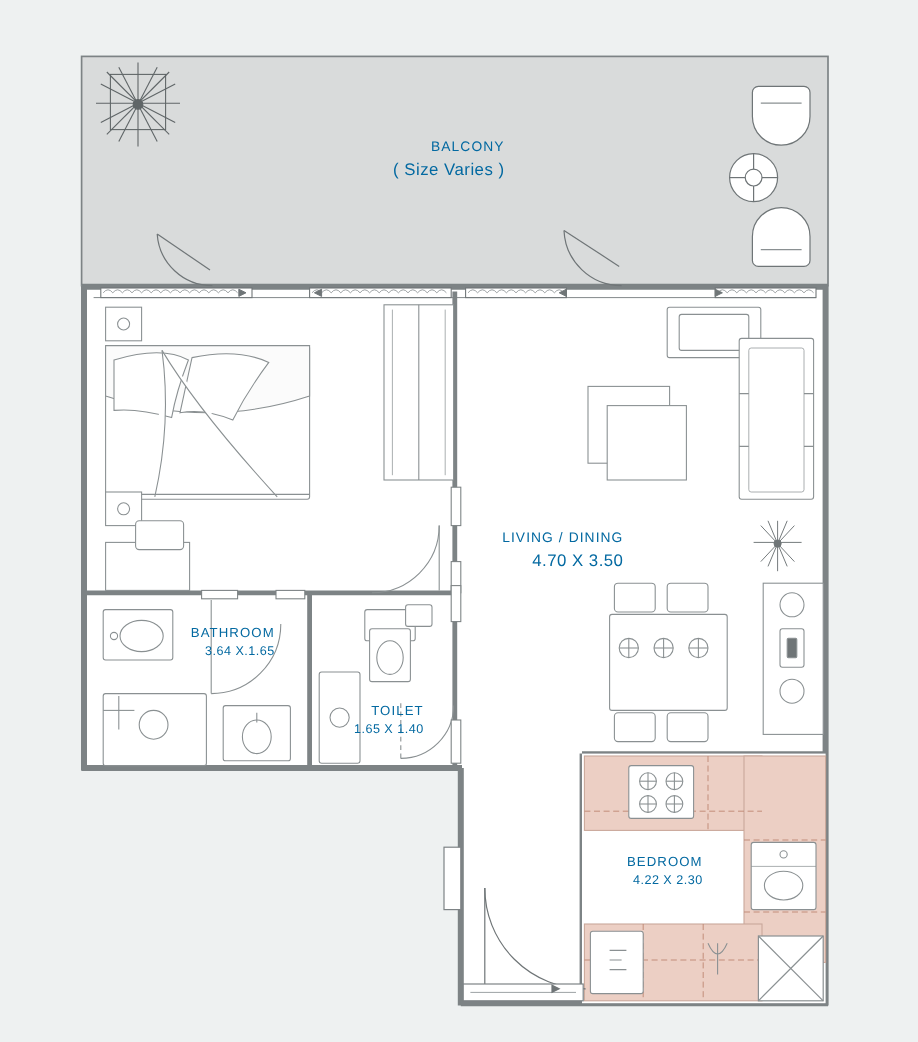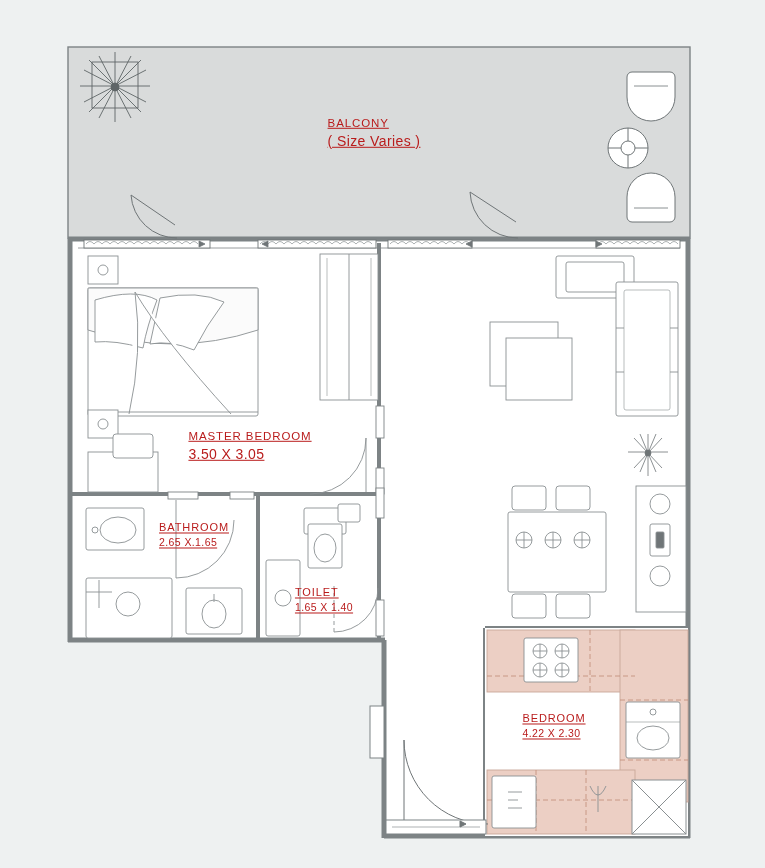--- a/index.html
+++ b/index.html
@@ -13,27 +13,26 @@
     font-family: "Liberation Sans", sans-serif;
     position: relative;
     overflow: hidden;
   }
   #plan-root {
     position: absolute;
     inset: 0;
   }
   .label {
     position: absolute;
-    text-align: left;
-    color: #b91c1c;
+    text-align: right;
+    color: #0369a1;
     letter-spacing: 0.5px;
     line-height: 1.35;
     white-space: nowrap;
     pointer-events: none;
-    text-decoration: underline;
   }
   .label .name {
     display: block;
     font-size: 11.5px;
     letter-spacing: 0.9px;
   }
   .label .dims {
     display: block;
     font-size: 14px;
     letter-spacing: 0.4px;
@@ -340,29 +339,29 @@
       <rect x="370" y="706" width="14" height="52" fill="#ffffff" stroke="#7d8385"></rect>
     </g>
 
   </svg>
 
   <div class="label" style="left:374px; top:133px; transform:translate(-50%,-50%);">
     <span class="name">BALCONY</span>
     <span class="dims">( Size Varies )</span>
   </div>
 
-  <div class="label" style="left:250px; top:446px; transform:translate(-50%,-50%);">
-    <span class="name">MASTER BEDROOM</span>
-    <span class="dims">3.50 X 3.05</span>
-  </div>
-
+
+  <div class="label" style="left:469px; top:459px; transform:translate(-50%,-50%);">
+    <span class="name">LIVING / DINING</span>
+    <span class="dims">4.70 X 3.50</span>
+  </div>
 
   <div class="label small" style="left:194px; top:535px; transform:translate(-50%,-50%);">
     <span class="name">BATHROOM</span>
-    <span class="dims">2.65 X.1.65</span>
+    <span class="dims">3.64 X.1.65</span>
   </div>
 
   <div class="label small" style="left:324px; top:600px; transform:translate(-50%,-50%);">
     <span class="name">TOILET</span>
     <span class="dims">1.65 X 1.40</span>
   </div>
 
   <div class="label small" style="left:554px; top:726px; transform:translate(-50%,-50%);">
     <span class="name">BEDROOM</span>
     <span class="dims">4.22 X 2.30</span>

